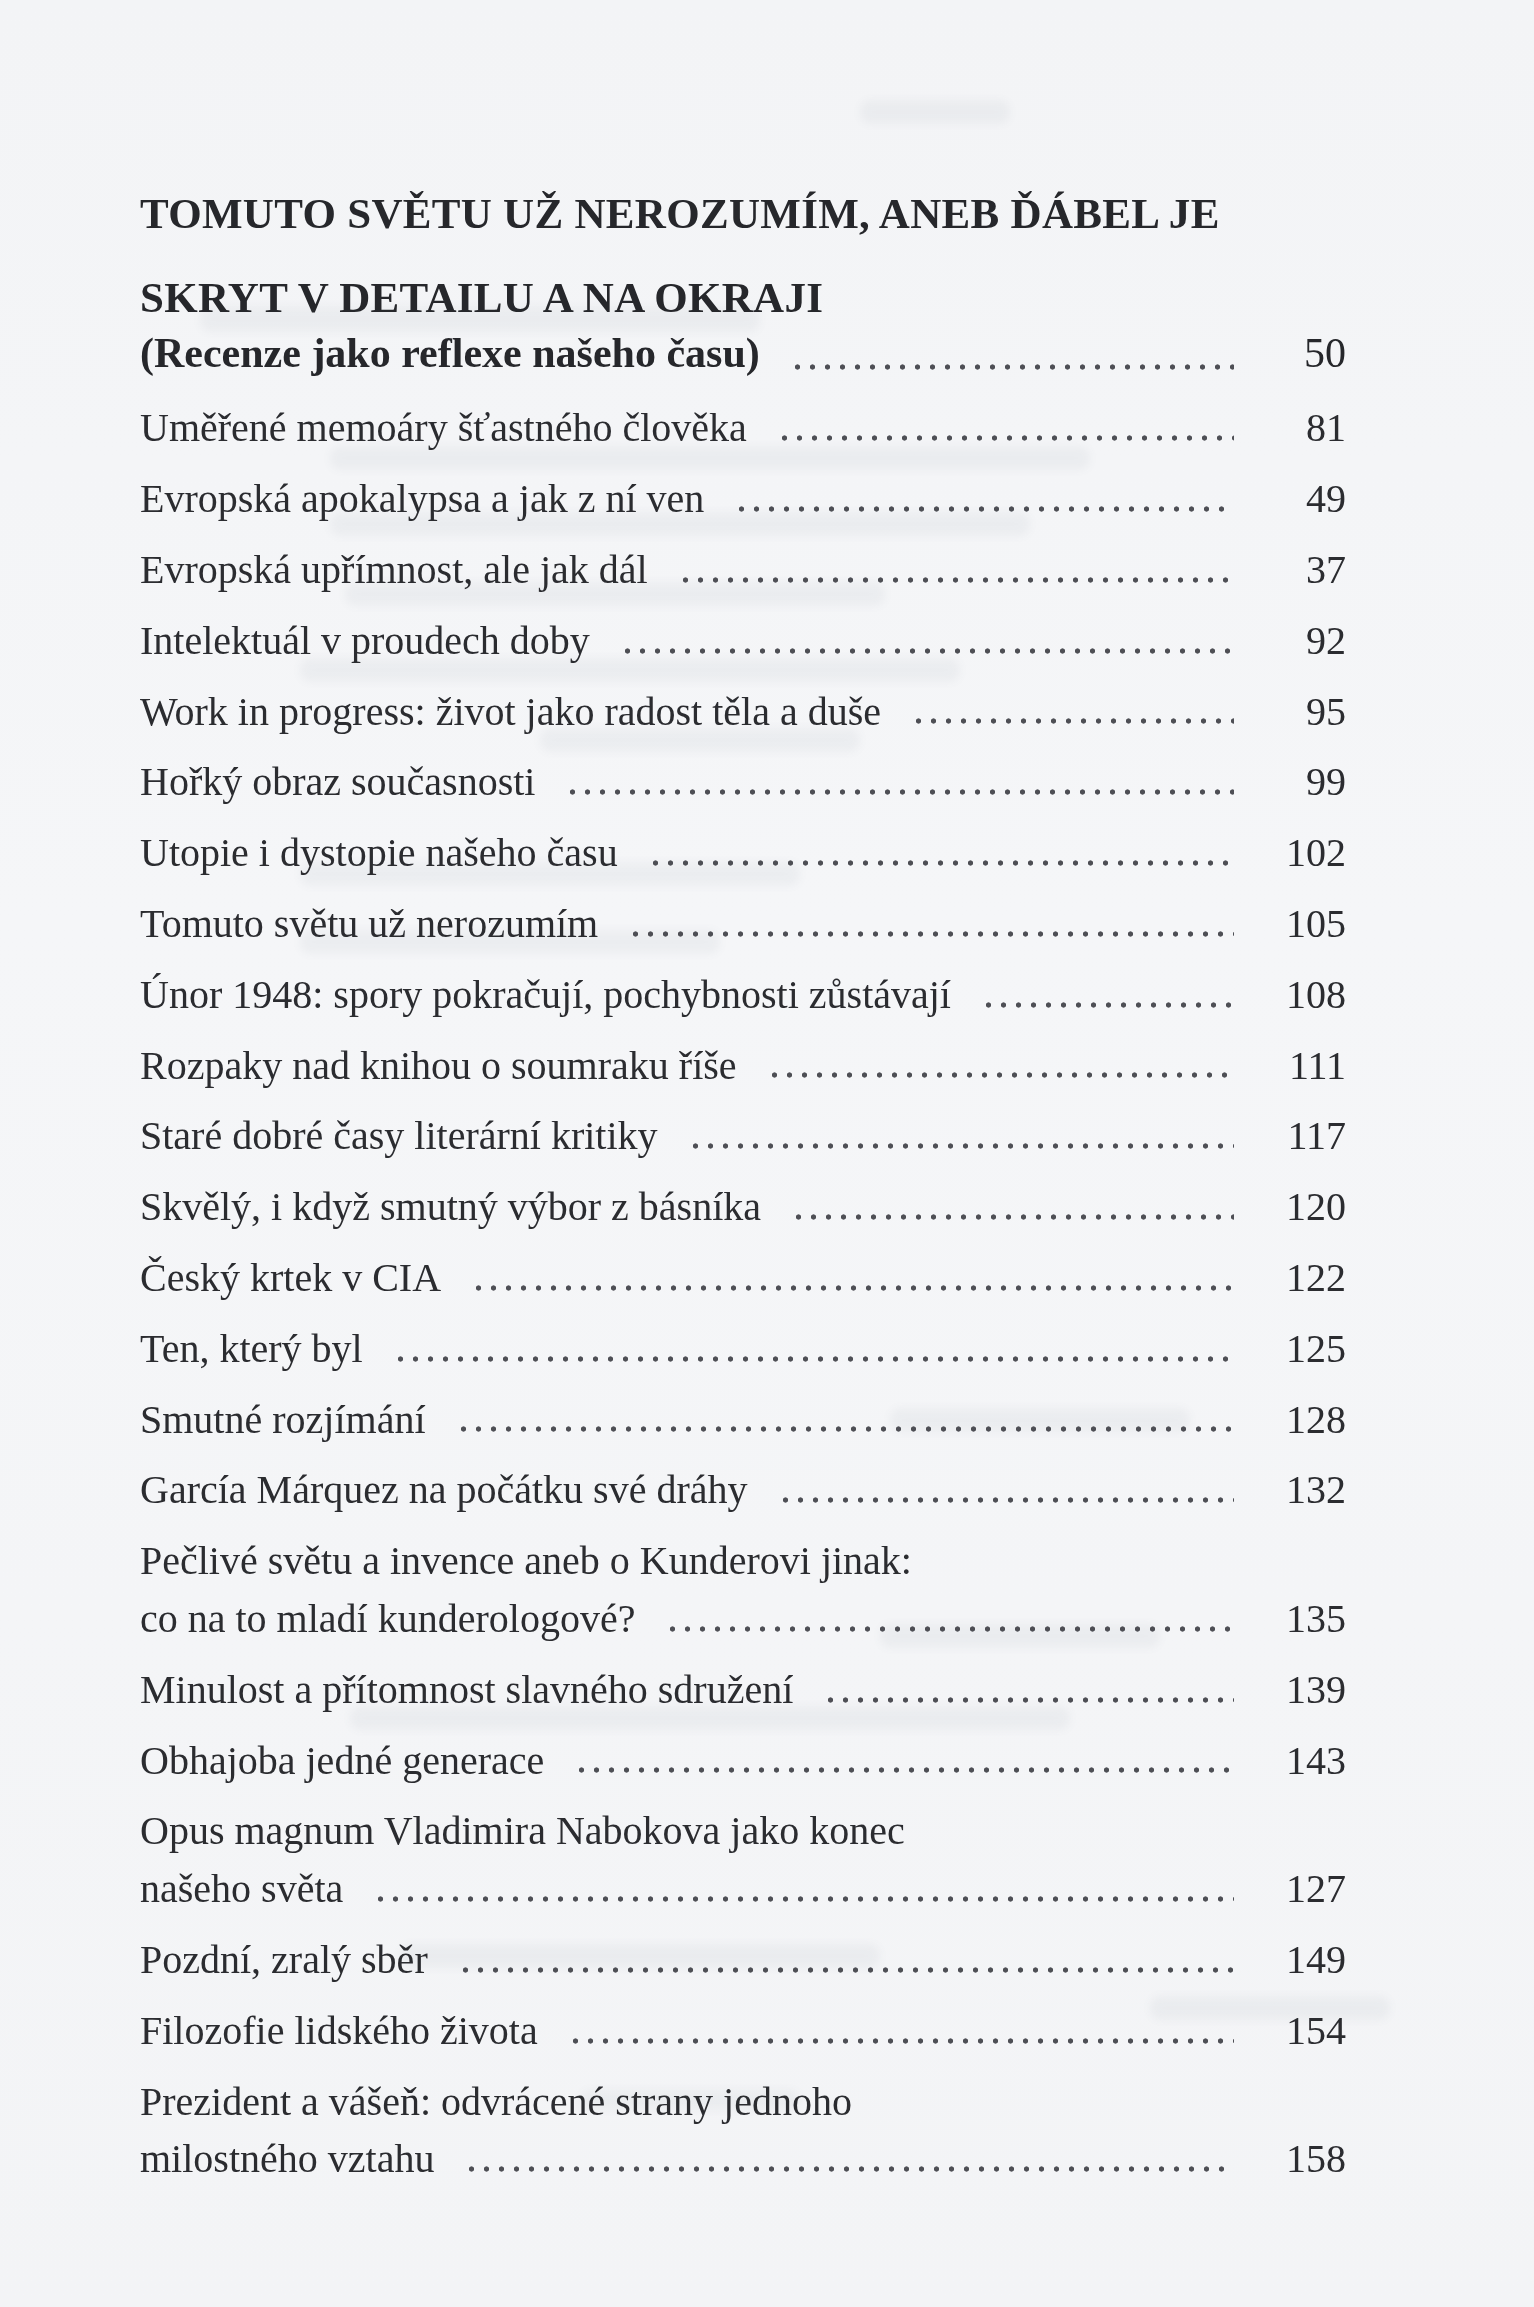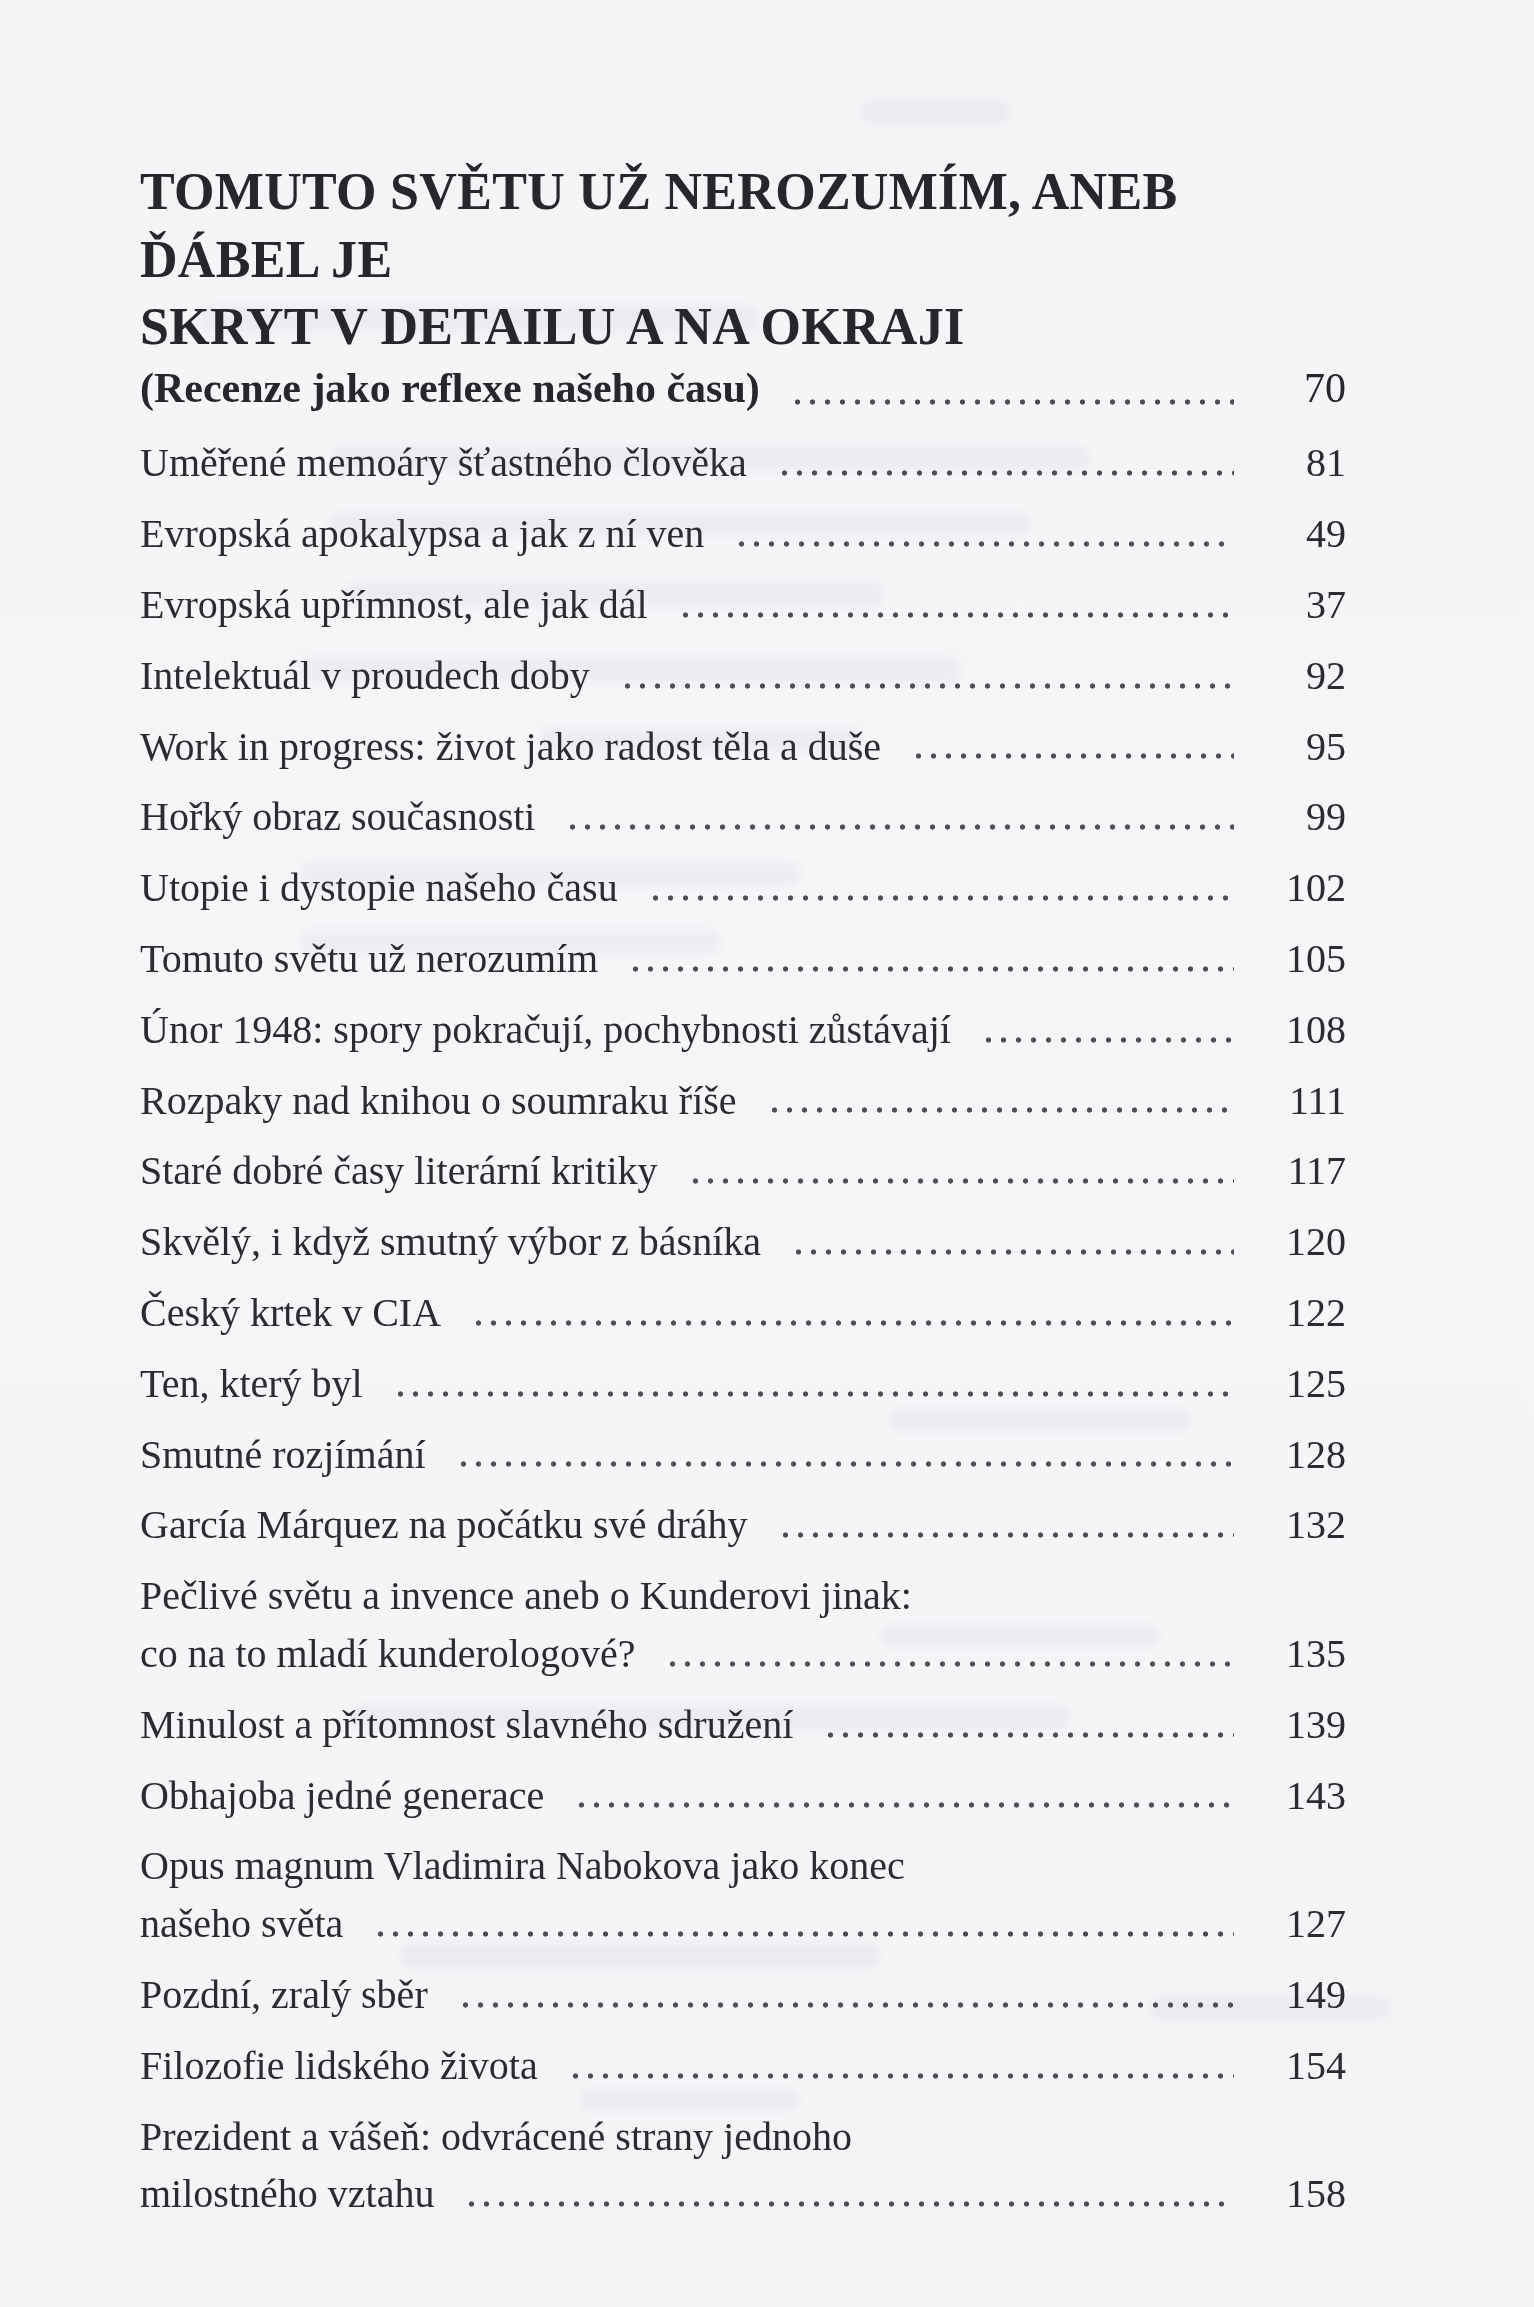--- a/index.html
+++ b/index.html
@@ -22,24 +22,25 @@
   }
   .content {
     position: absolute;
     left: 140px;
     top: 158px;
     width: 1206px;
     color: var(--ink);
   }
   .heading-line {
     font-weight: bold;
-    font-size: 52px;
+    font-size: 43px;
     line-height: 1.3;
     letter-spacing: 0.3px;
     color: #26272b;
+    margin-top: 28px;
   }
   .subheading-row {
     display: flex;
     align-items: flex-end;
     font-weight: bold;
     font-size: 42px;
     line-height: 1.3;
     color: #26272b;
   }
   .subheading-row .page-num { font-weight: normal; }
@@ -118,21 +119,21 @@
 
   <div class="content">
 
     <div class="heading-line">TOMUTO SVĚTU UŽ NEROZUMÍM, ANEB ĎÁBEL JE</div>
 
     <div class="heading-line">SKRYT V DETAILU A NA OKRAJI</div>
 
     <div class="subheading-row">
       <span class="entry-title">(Recenze jako reflexe našeho času)</span>
       <span class="leader"></span>
-      <span class="page-num">70</span>
+      <span class="page-num">50</span>
     </div>
 
     <div class="toc-list" id="toc-list">
         <div class="entry">
           <div class="entry-line">
             <span class="entry-title">Uměřené memoáry šťastného člověka</span>
             <span class="leader"></span>
             <span class="page-num">81</span>
           </div>
         </div>

